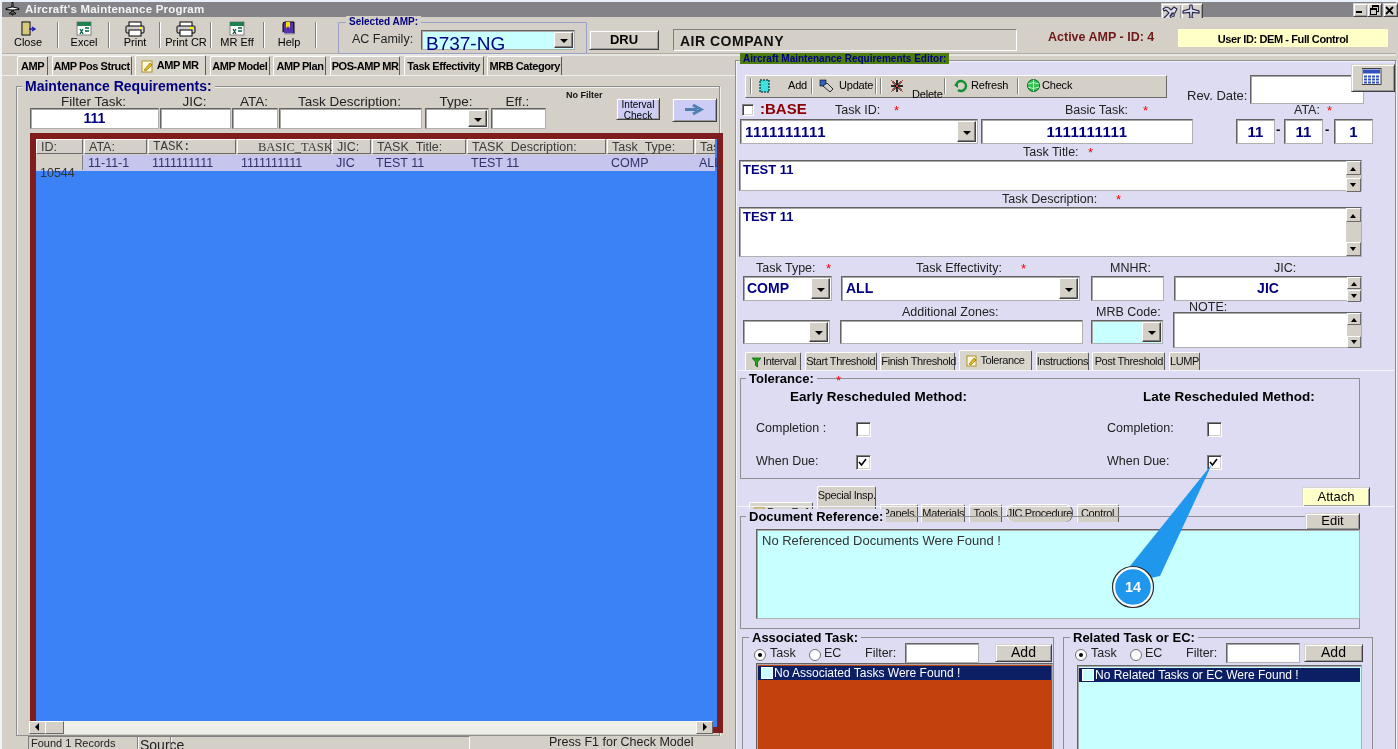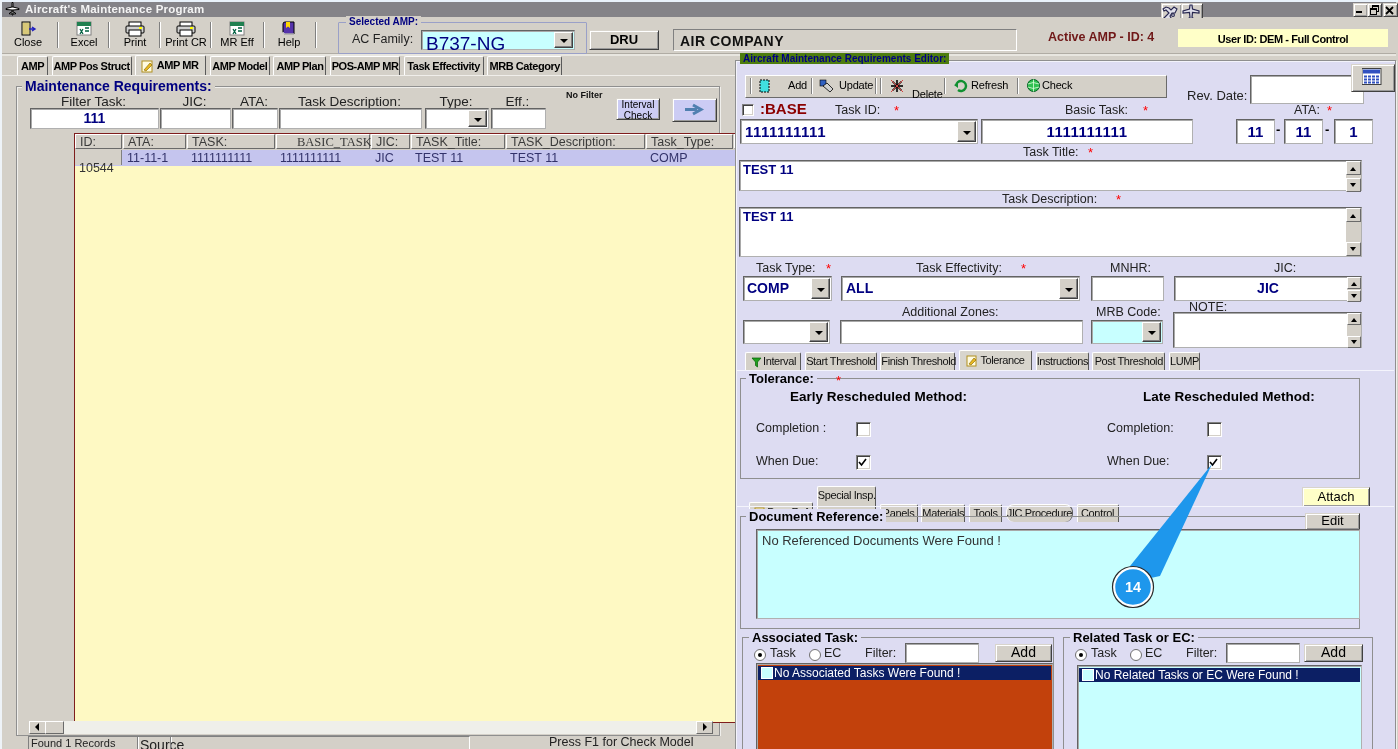--- a/index.html
+++ b/index.html
@@ -190,25 +190,25 @@
     </div>
   </div>
 <div class="abs tb" style="left:491px;top:108px;width:53px;height:19px;"></div>
 <div class="abs raised2" style="left:616px;top:98px;width:44px;height:22px;background:#ccccf4;text-align:center;font-size:10px;line-height:11px;padding-top:0px;box-sizing:border-box;">Interval<br>Check</div>
 <div class="abs raised2" style="left:672px;top:98px;width:43px;height:22px;background:#ccccf4;">
   <svg width="42" height="21" viewBox="0 0 42 21">
       <path d="M12 10.5 h12 M20 6 l8 4.5 -8 4.5" stroke="#5080b0" stroke-width="3" fill="none"></path>
     </svg>
 </div>
 
-<div class="abs" style="left:30px;top:133px;width:681px;height:588px;background:#fef9c3;border:1px solid #7f1d1d;margin-left:44px;">
+<div class="abs" style="left:30px;top:133px;width:681px;height:588px;background:#3b82f6;border:6px solid #7f1d1d;">
   <div class="abs" style="left:0;top:0;width:679px;height:16px;background:#d4d0c8;font-size:12.5px;color:#3a3a3a;white-space:nowrap;overflow:hidden;">
     <div class="abs raised" style="left:0;top:0;width:47px;height:15px;padding-left:4px;box-sizing:border-box;">ID:</div>
     <div class="abs raised" style="left:48px;top:0;width:63px;height:15px;padding-left:4px;box-sizing:border-box;">ATA:</div>
-    <div class="abs raised" style="left:112px;top:0;width:88px;height:15px;padding-left:4px;box-sizing:border-box;">TASK:</div>
+    <div class="abs raised" style="left:112px;top:0;width:88px;height:15px;padding-left:4px;box-sizing:border-box;font-family:Liberation Mono, monospace;">TASK:</div>
     <div class="abs raised" style="left:201px;top:0;width:94px;height:15px;padding-left:20px;box-sizing:border-box;font-family:Liberation Serif, serif;">BASIC_TASK:</div>
     <div class="abs raised" style="left:296px;top:0;width:39px;height:15px;padding-left:4px;box-sizing:border-box;">JIC:</div>
     <div class="abs raised" style="left:336px;top:0;width:94px;height:15px;padding-left:4px;box-sizing:border-box;">TASK_Title:</div>
     <div class="abs raised" style="left:431px;top:0;width:139px;height:15px;padding-left:4px;box-sizing:border-box;">TASK_Description:</div>
     <div class="abs raised" style="left:571px;top:0;width:87px;height:15px;padding-left:4px;box-sizing:border-box;">Task_Type:</div>
     <div class="abs raised" style="left:659px;top:0;width:40px;height:15px;padding-left:4px;box-sizing:border-box;">Tas</div>
   </div>
   <div class="abs" style="left:0;top:16px;width:679px;height:16px;background:#c5c5ee;font-size:12.5px;color:#32326a;white-space:nowrap;">
     <div class="abs" style="left:0;top:0;width:47px;height:15px;background:#d4d0c8;border-right:1px solid #808080;color:#333;padding:11px 0 0 4px;box-sizing:border-box;">10544</div>
     <div class="abs" style="left:48px;top:0;padding:1px 0 0 4px;">11-11-1</div>

